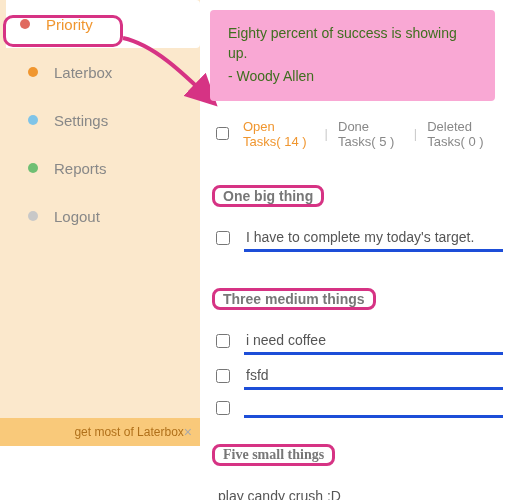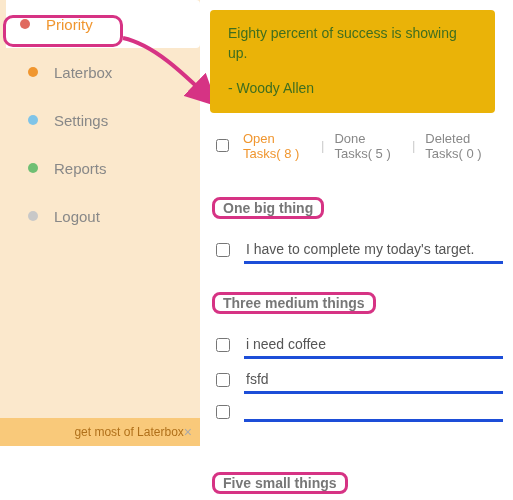--- a/index.html
+++ b/index.html
@@ -4,22 +4,22 @@
 <style>
   * { box-sizing: border-box; margin: 0; padding: 0; }
   body { font-family: "Segoe UI", Arial, sans-serif; font-size: 14px; color: #666; background: #fff; width: 513px; height: 500px; overflow: hidden; position: relative; }
   .sidebar { position: absolute; left: 0; top: 0; width: 200px; height: 446px; background: #fbe8cc; }
   .nav-item { display: flex; align-items: center; height: 48px; padding-left: 28px; cursor: pointer; color: #888; font-size: 15px; }
   .nav-item.active { background: #fff; color: #f0962f; border-top-right-radius: 4px; border-bottom-right-radius: 4px; margin-left: 6px; padding-left: 14px; }
   .nav-dot { width: 10px; height: 10px; border-radius: 50%; margin-right: 16px; flex-shrink: 0; }
   .highlight { border: 3px solid #d63384; border-radius: 10px; position: absolute; pointer-events: none; }
   .highlight.sidebar-hl { left: 3px; top: 15px; width: 120px; height: 32px; }
   .main { position: absolute; left: 210px; top: 0; right: 0; bottom: 0; padding-right: 10px; }
-  .quote { background: #eab308; color: #3f6e1f; padding: 14px 18px; border-radius: 4px; margin: 10px 8px 18px 0; font-size: 14px; line-height: 1.4; position: relative; }
-  .quote .author { display: block; margin-top: 16px; }
+  .quote { background: #f9a8d4; color: #3f6e1f; padding: 14px 18px; border-radius: 4px; margin: 10px 8px 18px 0; font-size: 14px; line-height: 1.4; position: relative; }
+  .quote .author { display: block; margin-top: 4px; }
   .filters { display: flex; align-items: center; gap: 6px; font-size: 13px; margin: 8px 0 22px 6px; color: #888; position: relative; }
   .filters input[type=checkbox]{ margin-right: 8px; }
   .filters .open { color: #f0962f; font-weight: 500; }
   .filters .sep { color: #ccc; padding: 0 4px; }
   .section-hl { border: 3px solid #d63384; border-radius: 8px; padding: 0 8px; display: inline-block; margin: 14px 0 10px 2px; color:#777; font-weight:600; font-size:14px;}
   .task-row { display: flex; align-items: center; gap: 14px; margin: 8px 0 8px 6px; }
   .task-row input[type=checkbox] { width: 14px; height: 14px; flex-shrink: 0; }
   .task-text { flex: 1; border-bottom: 3px solid #1d4ed8; padding: 4px 2px; color: #555; font-size: 14px; min-height: 20px; }
   .arrow { position: absolute; pointer-events: none; }
   .footer-bar { position:absolute; bottom:0; left:0; width:200px; background:#f9c97a; color:#b0701a; font-size:12px; padding:6px 8px; display:flex; justify-content:flex-end; align-items:center;}
@@ -67,55 +67,55 @@
 </svg>
 
 <div class="main">
   <div class="quote">
     <span>Eighty percent of success is showing up.</span>
     <span class="author">- Woody Allen</span>
   </div>
 
   <div class="filters">
     <input type="checkbox" style="">
-    <span class="open">Open Tasks( 8 )</span>
+    <span class="open">Open Tasks( 14 )</span>
     <span class="sep">|</span>
     <span>Done Tasks( 5 )</span>
     <span class="sep">|</span>
     <span>Deleted Tasks( 0 )</span>
   </div>
 
   
   <div class="section-hl">
     <span>One big thing</span>
   </div>
   <div class="task-row">
     <input type="checkbox" style="">
     <div class="task-text">I have to complete my today's target.</div>
   </div>
 
   
-  <div class="section-hl" style="margin-top:20px;">
+  <div class="section-hl" style="margin-top:28px;">
     <span>Three medium things</span>
   </div>
   <div class="task-row">
     <input type="checkbox" style="">
     <div class="task-text">i need coffee</div>
   </div>
   <div class="task-row">
     <input type="checkbox" style="">
     <div class="task-text">fsfd</div>
   </div>
   <div class="task-row">
     <input type="checkbox" style="">
     <div class="task-text"></div>
   </div>
 
   
-  <div class="section-hl" style="margin-top:42px;">
+  <div class="section-hl" style="margin-top:18px;font-family:Liberation Serif, serif;">
     <span>Five small things</span>
   </div>
   <div class="task-row">
 
     <div class="task-text">play candy crush :D</div>
   </div>
   
 </div>
 
 </body></html>

